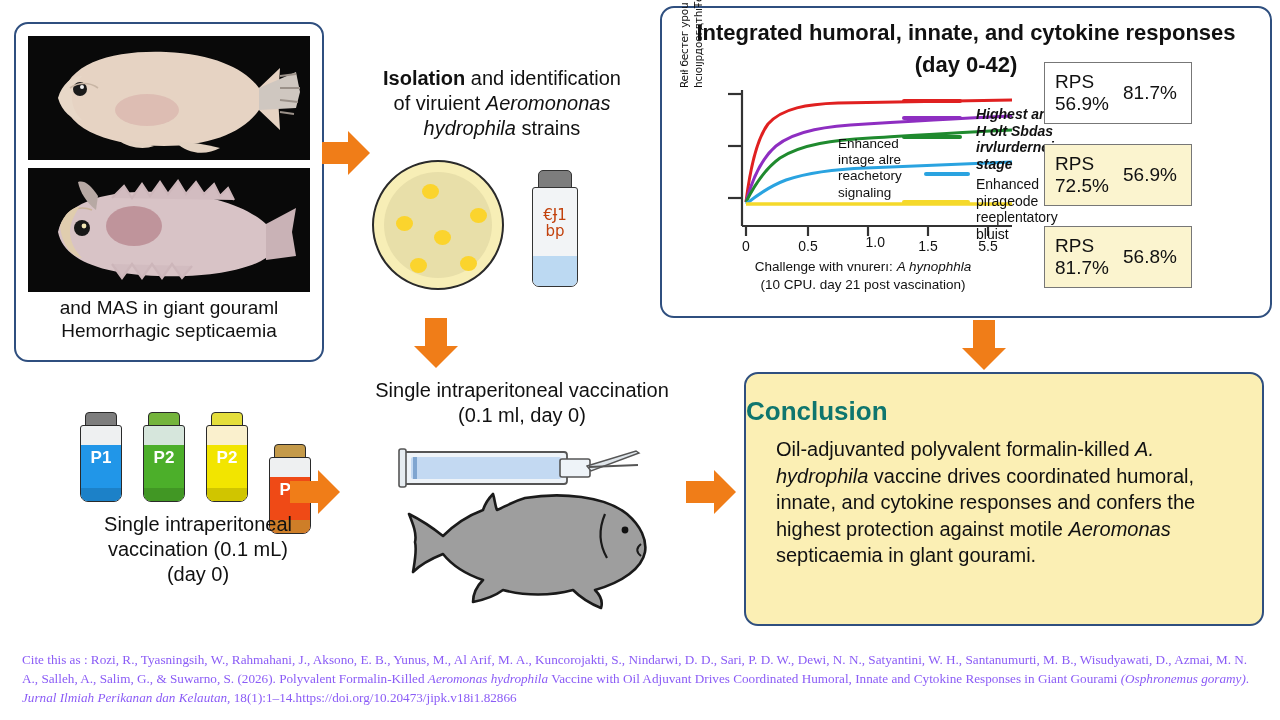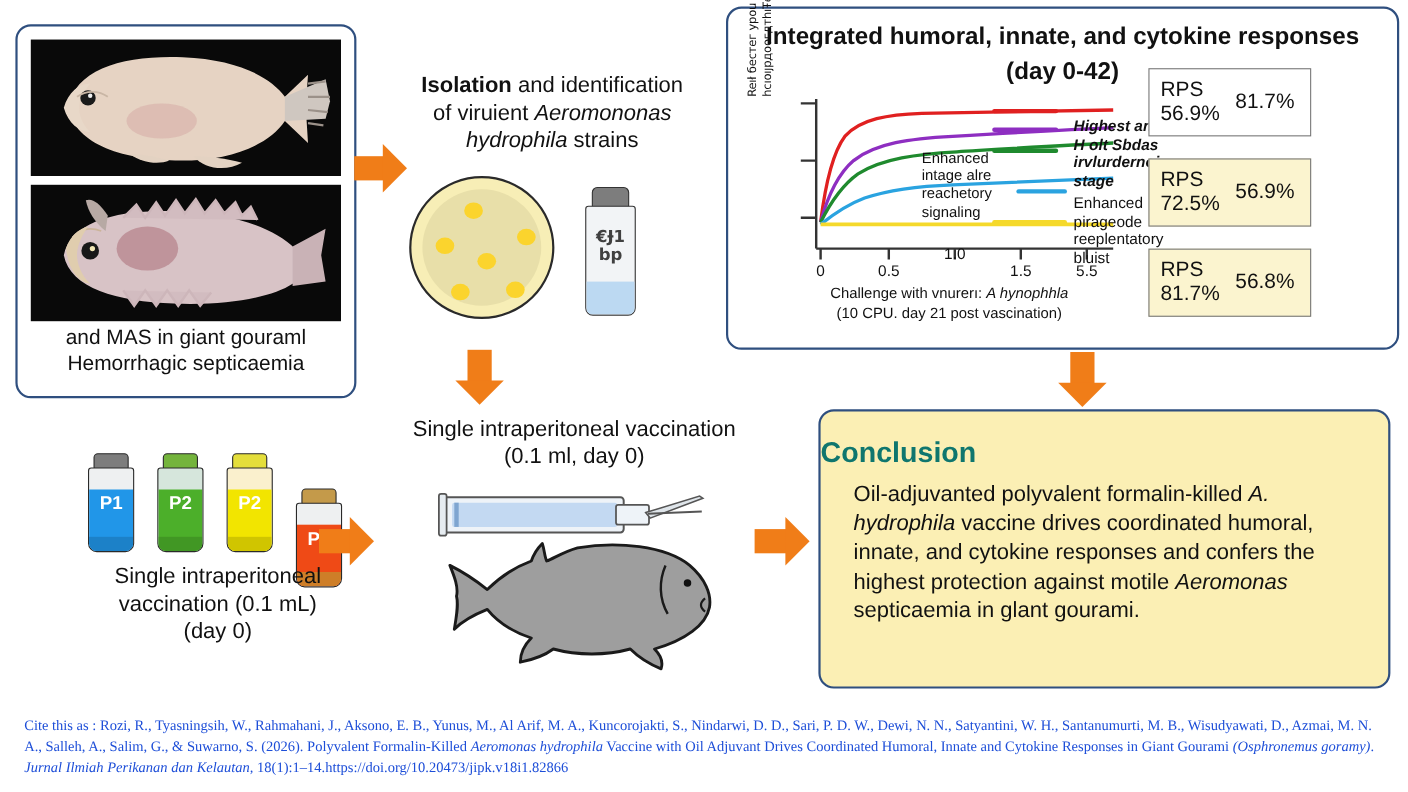--- a/index.html
+++ b/index.html
@@ -92,21 +92,21 @@
     background: #f2f4f6; border: 1.6px solid #333; border-radius: 3px 3px 7px 7px;
     box-sizing: border-box; overflow: hidden;
   }
   #vial-bp .liquid {
     position: absolute; left: 0; bottom: 0; width: 100%; height: 30px;
     background: #bcd9f2;
   }
   #vial-bp .bp-label {
     position: absolute; left: 0; right: 0; top: 38px;
     text-align: center; font-size: 15px; line-height: 1.05;
-    font-family: "DejaVu Sans", sans-serif; color: #404040; font-weight: bold;
+    font-family: "DejaVu Sans", sans-serif; color: #c2410c;
   }
 
   
   #vial-row { left: 78px; top: 412px; width: 240px; height: 96px; }
   .pvial { position: absolute; width: 46px; height: 92px; }
   .pvial .cap {
     position: absolute; left: 7px; top: 0; width: 32px; height: 15px;
     border: 1.6px solid #2a2a2a; border-radius: 4px 4px 2px 2px; box-sizing: border-box;
   }
   .pvial .body {
@@ -216,21 +216,21 @@
   #conclusion-body {
     position: absolute; left: 30px; right: 22px; top: 62px;
     font-size: 20px; line-height: 1.33; color: #111;
   }
   #conclusion-body i { font-style: italic; }
 
   
   #citation {
     left: 22px; top: 650px; width: 1240px;
     font-family: "Liberation Serif", serif;
-    font-size: 13.2px; line-height: 1.45; color: #1d4ed8;
+    font-size: 13.2px; line-height: 1.45; color: #8b5cf6;
     text-align: left;
   }
   #citation i { font-style: italic; }
 </style>
 </head>
 <body>
 
 <div class="abs" id="panel-fish">
 
   <div class="fish-photo" id="fish-photo-top">
@@ -432,21 +432,21 @@
       <path d="M30 118 C34 86 40 56 52 40 C66 24 92 20 122 19 C170 18 230 17 296 16" fill="none" stroke="#e02020" stroke-width="3"></path>
       <path d="M30 118 C36 96 46 74 60 62 C80 46 112 42 150 40 C200 37 250 34 296 32" fill="none" stroke="#8e2ec1" stroke-width="3"></path>
       <path d="M30 118 C38 102 50 84 64 74 C86 60 118 56 154 54 C204 51 252 48 296 46" fill="none" stroke="#1f8a2e" stroke-width="3"></path>
       <path d="M30 120 C40 112 54 102 70 96 C94 88 122 85 150 84 C200 82 250 80 296 78" fill="none" stroke="#2aa3e0" stroke-width="3"></path>
       <path d="M30 120 L296 120" fill="none" stroke="#f5d92b" stroke-width="3.4"></path>
     </svg>
   </div>
 
   <div class="xtick-label" style="left:67px; top:230px;">0</div>
   <div class="xtick-label" style="left:129px; top:230px;">0.5</div>
-  <div class="xtick-label" style="left:189px; top:214px;">1.0</div>
+  <div class="xtick-label" style="left:189px; top:226px;text-align:right;">1.0</div>
   <div class="xtick-label" style="left:249px; top:230px;">1.5</div>
   <div class="xtick-label" style="left:309px; top:230px;">5.5</div>
 
   <div id="chart-xlabel">
     <div>
       <span>Challenge with vnurerı: </span><i>A hynophhla</i>
     </div>
     <div>(10 CPU. day 21 post vascination)</div>
   </div>
 

